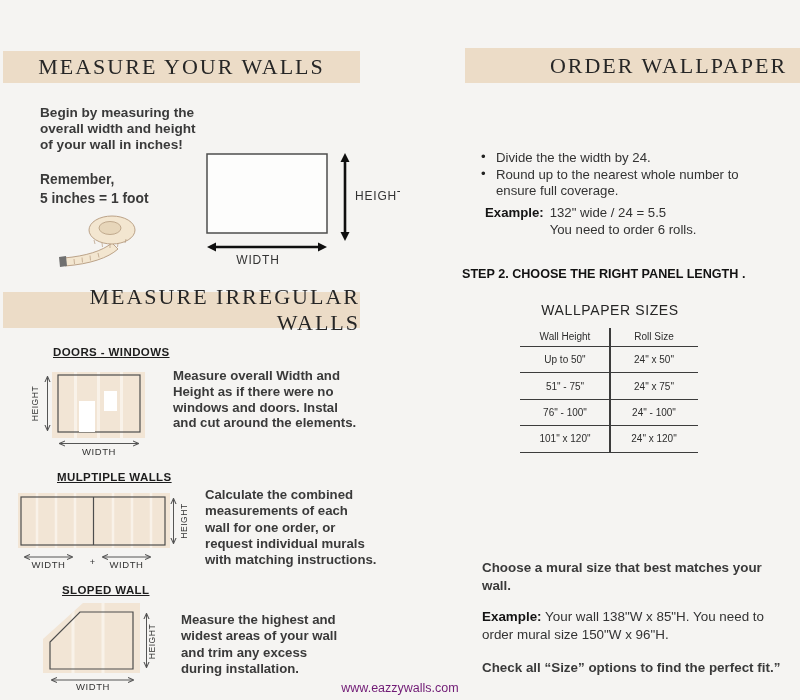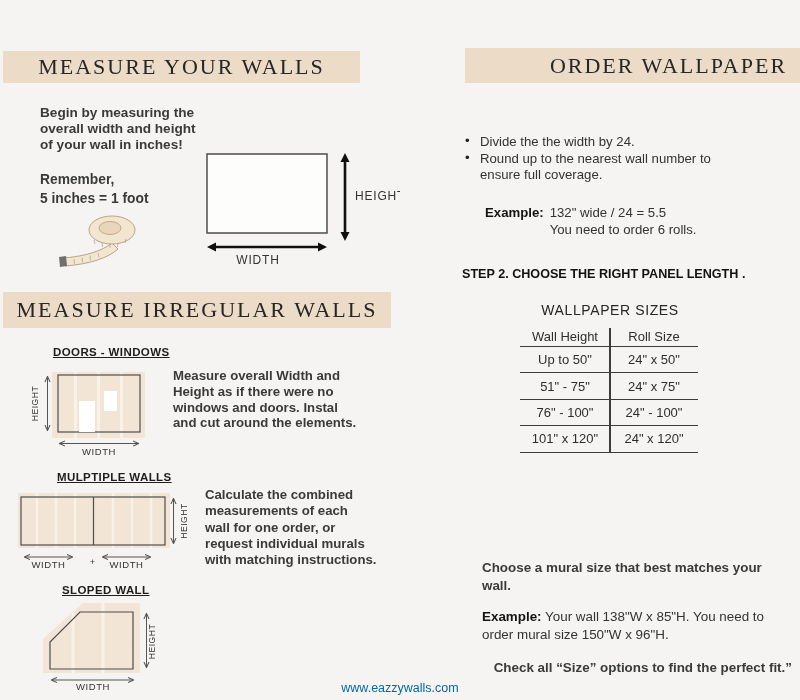--- a/index.html
+++ b/index.html
@@ -1,58 +1,58 @@
 <!DOCTYPE html>
 <html><head>
 <meta charset="utf-8">
 <style>
   html,body{margin:0;padding:0;}
   body{font-family:"Liberation Sans","DejaVu Sans",sans-serif;}
   #root{position:relative;width:800px;height:700px;background:#f5f4f2;overflow:hidden;padding-left:32px;}
   .band{position:absolute;background:#ecdcc7;display:flex;align-items:center;justify-content:center;
         font-family:"Liberation Serif","DejaVu Serif",serif;font-size:22px;letter-spacing:2px;color:#262626;}
   #band-measure{left:3px;top:51px;width:357px;height:32px;}
-  #band-irregular{left:3px;top:292px;width:388px;height:36px;}
+  #band-irregular{left:3px;top:292px;width:357px;height:36px;text-align:right;}
   #band-wallpaper{left:445px;top:48px;width:407px;height:35px;margin-left:20px;}
   #band-mural{left:458px;top:507px;width:342px;height:35px;}
   .body-text{position:absolute;color:#3a3a3a;white-space:pre-line;margin:0;font-weight:bold;}
   #intro-text{left:40px;top:105px;width:170px;font-size:13.6px;line-height:16.2px;}
   #remember-text{left:40px;top:171px;font-size:13.8px;line-height:18.5px;}
   #doors-text{left:173px;top:368px;width:200px;font-size:13.2px;line-height:15.8px;}
   #multi-text{left:205px;top:487px;width:185px;font-size:13.2px;line-height:16.3px;}
   #sloped-text{left:181px;top:612px;width:185px;font-size:13.2px;line-height:16.3px;}
   .mini-label{position:absolute;font-weight:bold;font-size:11.5px;letter-spacing:0.4px;color:#1d1d1d;text-decoration:underline;}
   #label-doors{left:53px;top:346px;}
   #label-multi{left:57px;top:471px;}
   #label-sloped{left:62px;top:584px;}
   .step-heading{position:absolute;font-weight:bold;font-size:12.6px;color:#121212;margin:0;}
   #step1-heading{left:462px;top:108px;width:310px;}
   #step2-heading{left:462px;top:267px;width:310px;}
-  .bullets{position:absolute;left:463px;top:134px;width:302px;margin:0;padding:0;list-style:none;
+  .bullets{position:absolute;left:463px;top:134px;width:302px;margin:16px;padding:0;list-style:none;
            font-size:13.2px;line-height:15.8px;color:#333;}
   .bullets li{position:relative;padding-left:17px;margin-bottom:1px;white-space:pre-line;}
   .bullets li::before{content:"\2022";position:absolute;left:2px;top:-1px;color:#222;}
   .example{position:absolute;display:flex;gap:6px;font-size:13.2px;color:#333;margin:0;line-height:17px;}
   .example b{color:#141414;}
   .example span{white-space:pre-line;}
   #example-wallpaper{left:485px;top:204px;}
   #sizes-title{position:absolute;left:445px;top:302px;width:330px;text-align:center;
                font-size:14px;letter-spacing:0.6px;color:#262626;margin:0;}
-  .sizes-table{position:absolute;left:520px;top:326px;width:178px;font-size:13px;color:#2d2d2d;}
+  .sizes-table{position:absolute;left:520px;top:326px;width:178px;font-size:10px;color:#2d2d2d;}
   .sizes-table::after{content:"";position:absolute;left:89.4px;top:2px;height:125px;width:1.2px;background:#3c3c3c;}
   .t-head{display:grid;grid-template-columns:90px 88px;height:20px;align-items:center;text-align:center;}
   .t-row{display:grid;grid-template-columns:90px 88px;height:25.4px;align-items:center;text-align:center;
          border-top:1.2px solid #3c3c3c;}
   .t-row:last-child{border-bottom:1.2px solid #3c3c3c;}
   #mural-intro{left:482px;top:559px;width:300px;font-size:13.4px;line-height:17.5px;}
   #mural-example{position:absolute;left:482px;top:608px;width:300px;font-size:13.4px;line-height:17.5px;
                  color:#333;margin:0;white-space:pre-line;}
   #mural-example b{color:#141414;}
-  #mural-note{left:482px;top:660px;width:310px;font-size:13.4px;white-space:normal;text-align:right;}
-  #footer{position:absolute;left:0;top:681px;width:800px;text-align:center;font-size:12.5px;color:#0369a1;margin:0;}
+  #mural-note{left:482px;top:660px;width:310px;font-size:13.4px;white-space:normal;}
+  #footer{position:absolute;left:0;top:681px;width:800px;text-align:center;font-size:12.5px;color:#701a75;margin:0;}
   .diag{position:absolute;}
   svg text{font-family:"Liberation Sans","DejaVu Sans",sans-serif;fill:#333;}
 </style>
 </head>
 <body>
 
 <div id="root">
 
   <div class="band" id="band-measure">
     <span>MEASURE YOUR WALLS</span>
@@ -152,29 +152,33 @@
     <g clip-path="url(#slopeClip)">
       <path d="M35,5 V75 M65,5 V75" stroke="#f9f2e9" stroke-width="3"></path>
     </g>
     <polygon points="42,14 95,14 95,71 12,71 12,44" fill="none" stroke="#4d4d4d" stroke-width="1.2"></polygon>
     <line x1="108.5" y1="16" x2="108.5" y2="69" stroke="#555" stroke-width="1" marker-start="url(#dim)" marker-end="url(#dim)"></line>
     <text transform="translate(117,43.5) rotate(-90)" text-anchor="middle" font-size="8.5" letter-spacing="0.6">HEIGHT</text>
     <line x1="14" y1="82" x2="95" y2="82" stroke="#555" stroke-width="1" marker-start="url(#dim)" marker-end="url(#dim)"></line>
     <text x="55" y="92" text-anchor="middle" font-size="9.5" letter-spacing="0.6">WIDTH</text>
   </svg>
 
+  <p class="body-text" id="sloped-text">Measure the highest and
+widest areas of your wall
+and trim any excess
+during installation.</p>
 
   <div class="band" id="band-wallpaper">
     <span>ORDER WALLPAPER</span>
   </div>
 
 
   <ul class="bullets">
     <li>Divide the the width by 24.</li>
-    <li>Round up to the nearest wall number to
+    <li>Round up to the nearest whole number to
 ensure full coverage.</li>
   </ul>
 
   <p class="example" id="example-wallpaper">
     <b>Example:</b>
     <span>132" wide / 24 = 5.5
 You need to order 6 rolls.</span>
   </p>
 
   <p class="step-heading" id="step2-heading">STEP 2. CHOOSE THE RIGHT PANEL LENGTH .</p>

